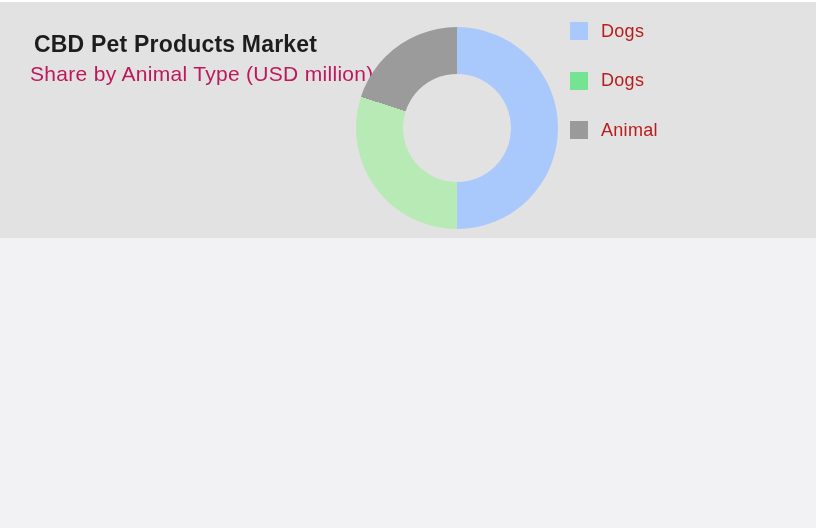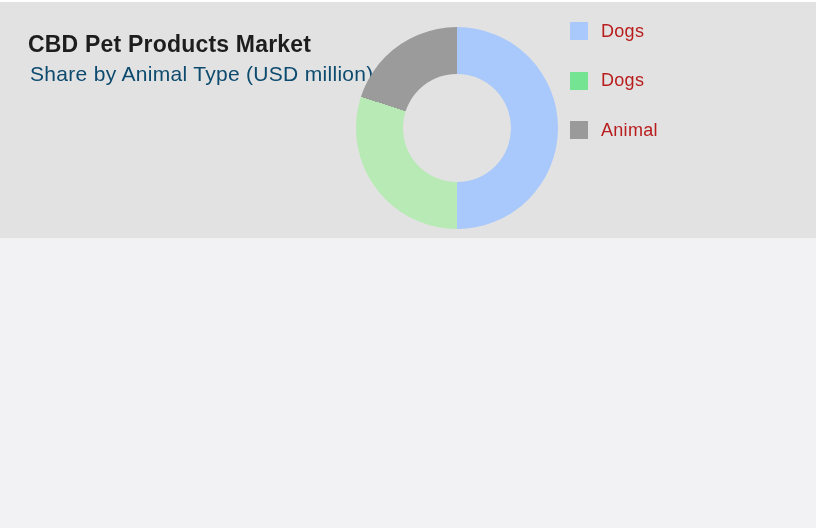--- a/index.html
+++ b/index.html
@@ -4,22 +4,22 @@
 <style>
   html,body{margin:0;padding:0;background:#ffffff;}
   *{box-sizing:border-box;}
   .canvas{
     position:relative;width:816px;height:528px;overflow:hidden;
     font-family:"Liberation Sans", sans-serif;
     background:#f2f2f4;
   }
   .top-highlight{position:absolute;left:0;top:0;width:816px;height:2px;background:#ffffff;}
   .top-panel{position:absolute;left:0;top:2px;width:816px;height:236px;background:#e2e2e2;}
-  .page-title{position:absolute;left:28px;top:29px;margin:0;font-size:23px;font-weight:700;color:#1d1d1d;letter-spacing:0.2px;}
-  .page-subtitle{position:absolute;left:30px;top:60px;margin:0;font-size:21px;font-weight:400;color:#0c4a6e;letter-spacing:0.3px;}
+  .page-title{position:absolute;left:34px;top:29px;margin:0;font-size:23px;font-weight:700;color:#1d1d1d;letter-spacing:0.2px;}
+  .page-subtitle{position:absolute;left:30px;top:60px;margin:0;font-size:21px;font-weight:400;color:#be185d;letter-spacing:0.3px;}
 
   .donut{position:absolute;left:356px;top:25px;width:202px;height:202px;border-radius:50%;}
   .donut-hole{position:absolute;left:47px;top:47px;width:108px;height:108px;border-radius:50%;background:#e2e2e2;}
 
   .legend{position:absolute;left:570px;top:20px;margin:0;padding:0;list-style:none;}
   .legend li{display:flex;align-items:center;height:18px;margin-bottom:31.5px;}
   .legend .swatch{width:18px;height:18px;flex:0 0 18px;}
   .legend .lbl{margin-left:13px;font-size:18px;color:#b91c1c;letter-spacing:0.3px;}
 
   .bottom-panel{position:absolute;left:0;top:238px;width:816px;height:290px;background:#f2f2f4;}

